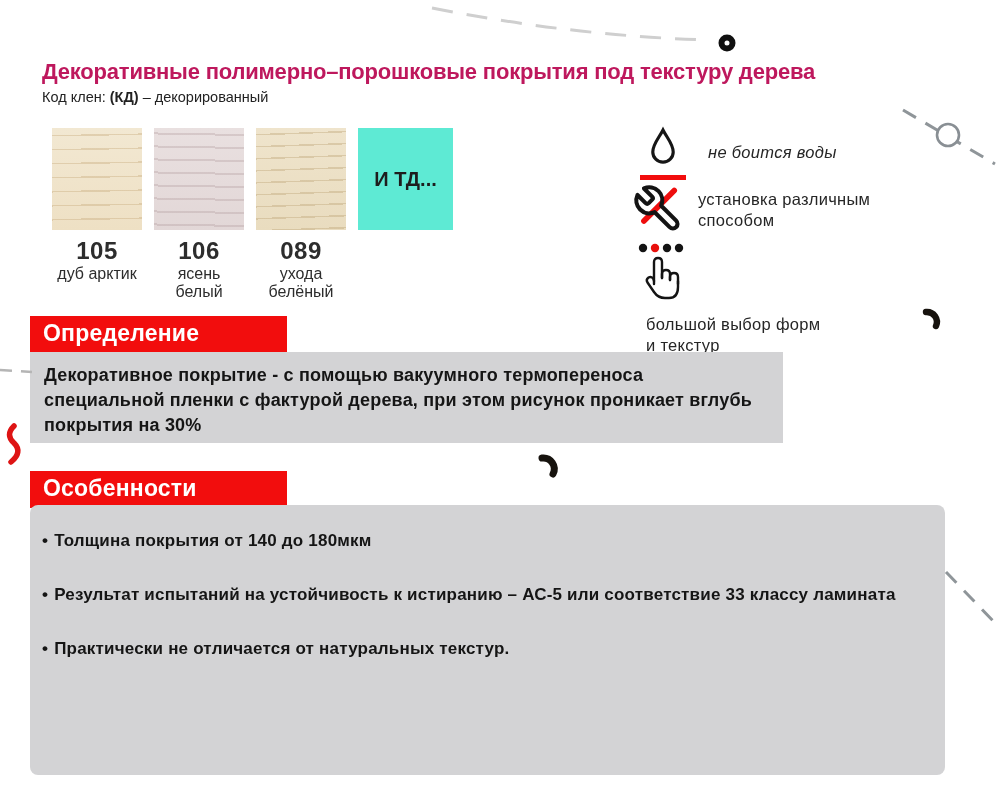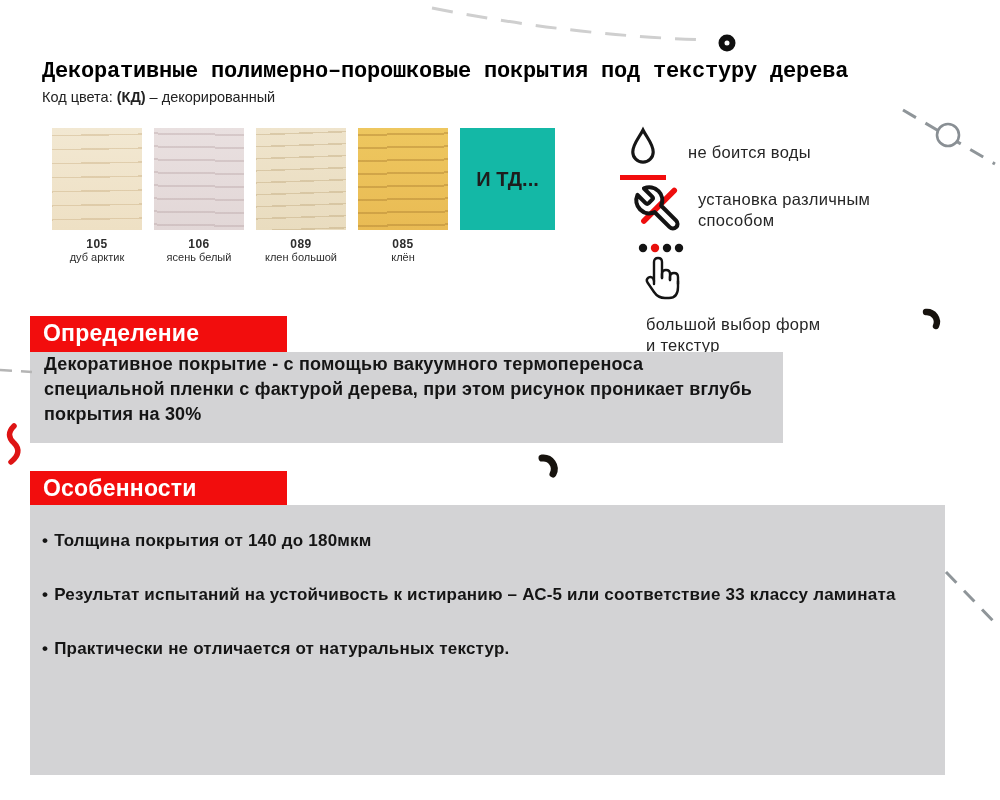--- a/index.html
+++ b/index.html
@@ -2,105 +2,100 @@
 <html><head>
 <meta charset="utf-8">
 <style>
   * { margin:0; padding:0; box-sizing:border-box; }
   html,body { width:1000px; height:800px; background:#ffffff;
     font-family:"Liberation Sans", sans-serif; color:#1c1c1c; overflow:hidden; }
   .page { position:relative; width:1000px; height:800px; background:#fff; }
 
   
   .title { position:absolute; left:42px; top:59px; font-size:22px; font-weight:800;
-    letter-spacing:-0.2px; color:#000000;font-family:Liberation Mono, monospace; }
+    letter-spacing:-0.2px; color:#be185d; }
   .subtitle { position:absolute; left:42px; top:89px; font-size:14.5px; color:#222; }
   .subtitle b { font-weight:800;margin-top:36px; }
 
   
   .swatch-row { position:absolute; left:52px; top:128px; display:flex; gap:12px; }
   .swatch { width:90px; text-align:center; }
   .swatch-img { width:90px; height:102px; }
   .s1 { background:
         repeating-linear-gradient(179deg, rgba(196,166,118,0) 0 7px, rgba(196,166,118,.38) 7px 8.5px, rgba(196,166,118,0) 8.5px 14px),
         linear-gradient(180deg,#f2e8d2,#eee0c4); }
   .s2 { background:
         repeating-linear-gradient(181deg, rgba(170,150,150,0) 0 6px, rgba(178,156,158,.35) 6px 8px, rgba(170,150,150,0) 8px 13px),
         linear-gradient(180deg,#e9e0e0,#e2d7d7); }
   .s3 { background:
         repeating-linear-gradient(178deg, rgba(190,165,120,0) 0 6px, rgba(190,165,120,.42) 6px 7.5px, rgba(190,165,120,0) 7.5px 12px),
         linear-gradient(180deg,#efe4cc,#e9dcbf); }
   .s4 { background:
         repeating-linear-gradient(179deg, rgba(176,130,50,0) 0 6px, rgba(176,130,50,.45) 6px 8px, rgba(176,130,50,0) 8px 13px),
         linear-gradient(180deg,#eec75f,#e9bb54); }
-  .swatch .code { margin-top:7px; font-size:12px; font-weight:600; letter-spacing:.5px; color:#2d2d2d; }
-  .swatch .name { font-size:11px; font-weight:500; color:#2d2d2d; }
-  .more-box { width:95px; height:102px; background:#14b8a6; display:flex;
+  .swatch .code { margin-top:7px; font-size:24px; font-weight:600; letter-spacing:.5px; color:#2d2d2d; }
+  .swatch .name { font-size:16px; font-weight:500; color:#2d2d2d; }
+  .more-box { width:95px; height:102px; background:#5eead4; display:flex;
     align-items:center; justify-content:center; font-size:20px; font-weight:600; color:#1d1d1d; }
 
   
   .feat { position:absolute; display:flex; align-items:flex-start; }
   .feat-label { font-size:16.5px; font-weight:500; letter-spacing:.3px; color:#262626;
     white-space:pre-line; line-height:1.25; }
-  #feat-water { left:620px; top:126px; }
+  #feat-water { left:640px; top:126px;font-style:italic; }
   #feat-water .feat-label { margin:16px 0 0 22px; }
   #feat-install { left:632px; top:183px; }
   #feat-install .feat-label { margin:6px 0 8px 14px; }
   #feat-forms { left:636px; top:238px;flex-direction:column; }
   #feat-forms .feat-label { margin:10px 0 0 10px; }
   .drop-wrap { width:46px; text-align:center; }
   .red-underline { width:46px; height:5px; background:#f20d0d; margin-top:1px; }
 
   
   .sec-header { position:absolute; left:30px; width:257px; background:#f20d0d; color:#fff;
     font-size:23px; font-weight:700; padding:4px 0 6px 13px; letter-spacing:.2px; }
   #def-header { top:316px; }
   #feat-header { top:471px; }
   .panel { position:absolute; left:30px; background:#d3d3d5; color:#151515; }
-  #def-panel { top:352px; width:753px; height:91px; padding:0 14px;
+  #def-panel { top:352px; width:753px; height:91px; padding:11px 14px;
     font-size:18px; font-weight:700; line-height:1.38; letter-spacing:.2px; }
-  #feat-panel { top:505px; width:915px; height:270px; padding:22px 20px 0 12px; }
+  #feat-panel { top:505px; width:915px; height:270px; padding:22px 20px 0 12px;border-radius:8px; }
   #feat-panel ul { list-style:none; }
   #feat-panel li { font-size:17px; font-weight:700; line-height:1.65; letter-spacing:.2px; }
   #feat-panel li + li { margin-top:26px; }
   #feat-panel li .mark { margin-right:6px; }
   #feat-panel li:nth-child(2) { max-width:885px; }
   #feat-panel li:nth-child(4) { max-width:770px; }
 
   
   .deco { position:absolute; pointer-events:none; }
 </style>
 </head>
 <body>
 
 <div class="page">
 
   <h1 class="title">Декоративные полимерно–порошковые покрытия под текстуру дерева</h1>
-  <p class="subtitle"><span>Код цвета: </span><b>(КД)</b><span> – декорированный</span></p>
+  <p class="subtitle"><span>Код клен: </span><b>(КД)</b><span> – декорированный</span></p>
 
   <div class="swatch-row">
     <div class="swatch">
       <div class="swatch-img s1"></div>
       <div class="code">105</div>
       <div class="name">дуб арктик</div>
     </div>
     <div class="swatch">
       <div class="swatch-img s2"></div>
       <div class="code">106</div>
       <div class="name">ясень белый</div>
     </div>
     <div class="swatch">
       <div class="swatch-img s3"></div>
       <div class="code">089</div>
-      <div class="name">клен большой</div>
-    </div>
-    <div class="swatch">
-      <div class="swatch-img s4"></div>
-      <div class="code">085</div>
-      <div class="name">клён</div>
+      <div class="name">ухода белёный</div>
     </div>
     <div class="more-box">
       <span>И ТД...</span>
     </div>
   </div>
 
   <div class="feat" id="feat-water">
     <div class="drop-wrap">
       <svg width="38" height="44" viewBox="0 0 24 28">
         <path d="M12 2.5 C9.5 7.5 5.5 11.5 5.5 16.5 a6.5 6.5 0 0 0 13 0 C18.5 11.5 14.5 7.5 12 2.5 Z" fill="#ffffff" stroke="#161616" stroke-width="2"></path>

